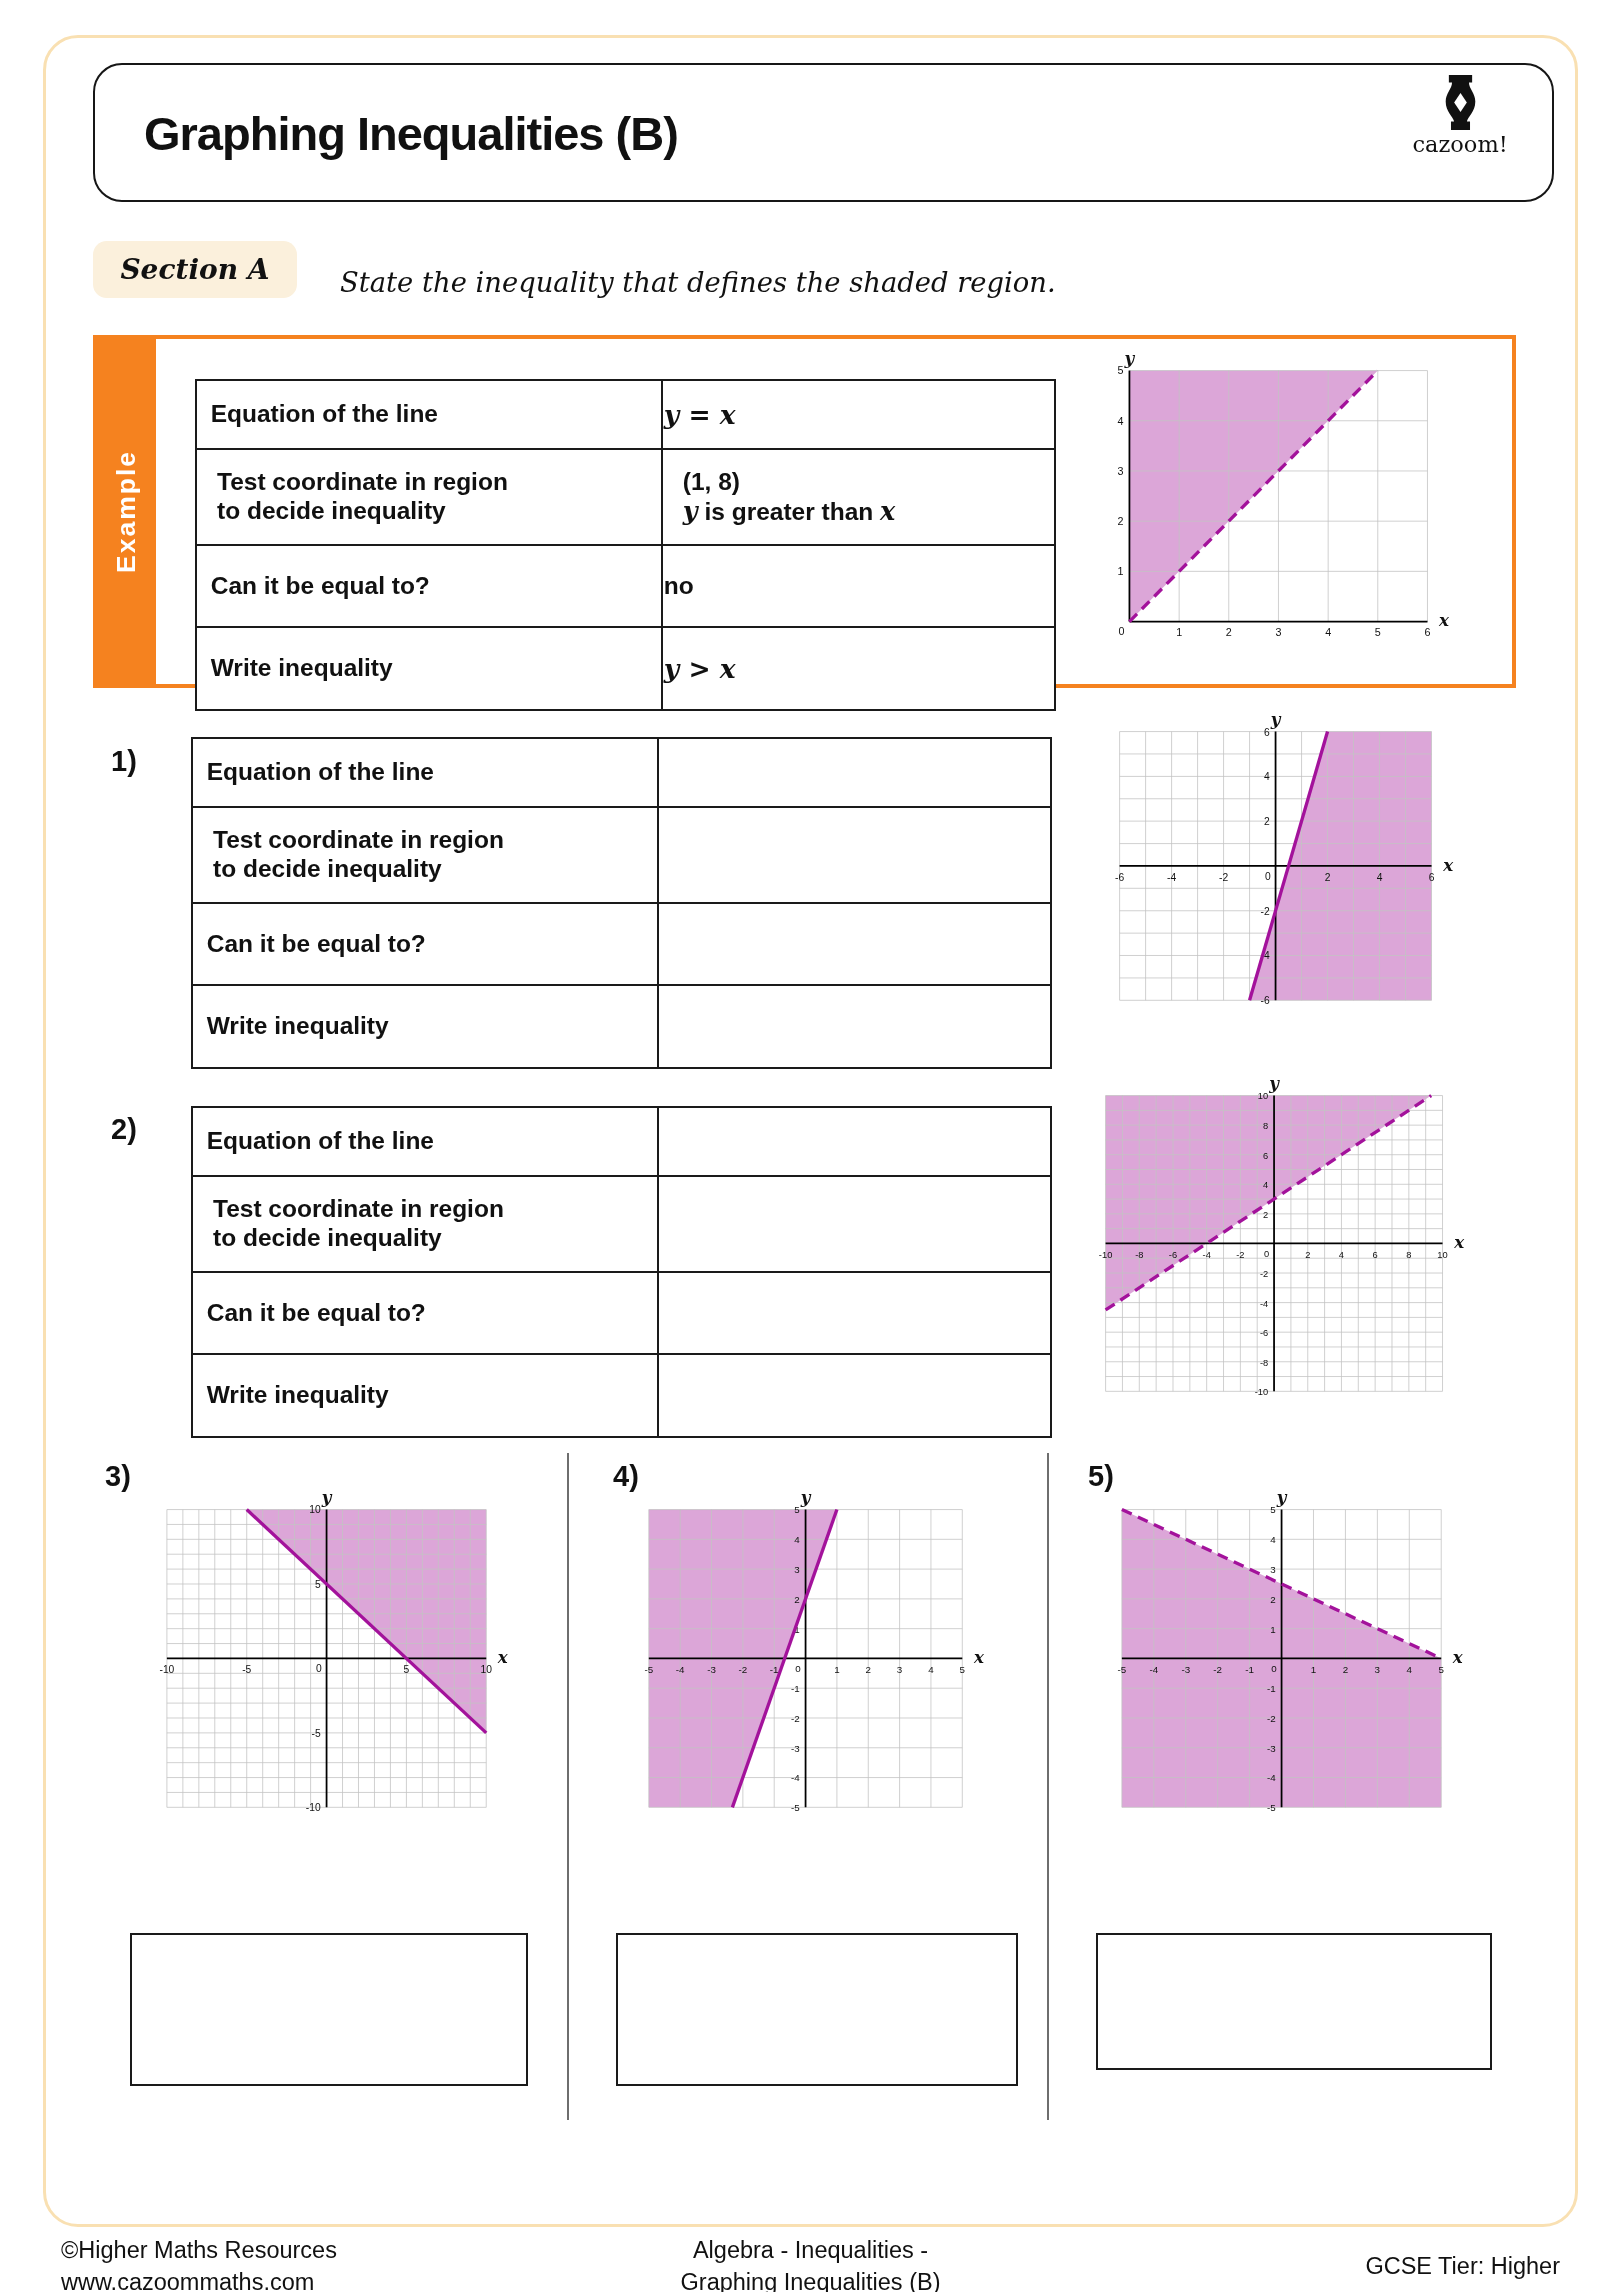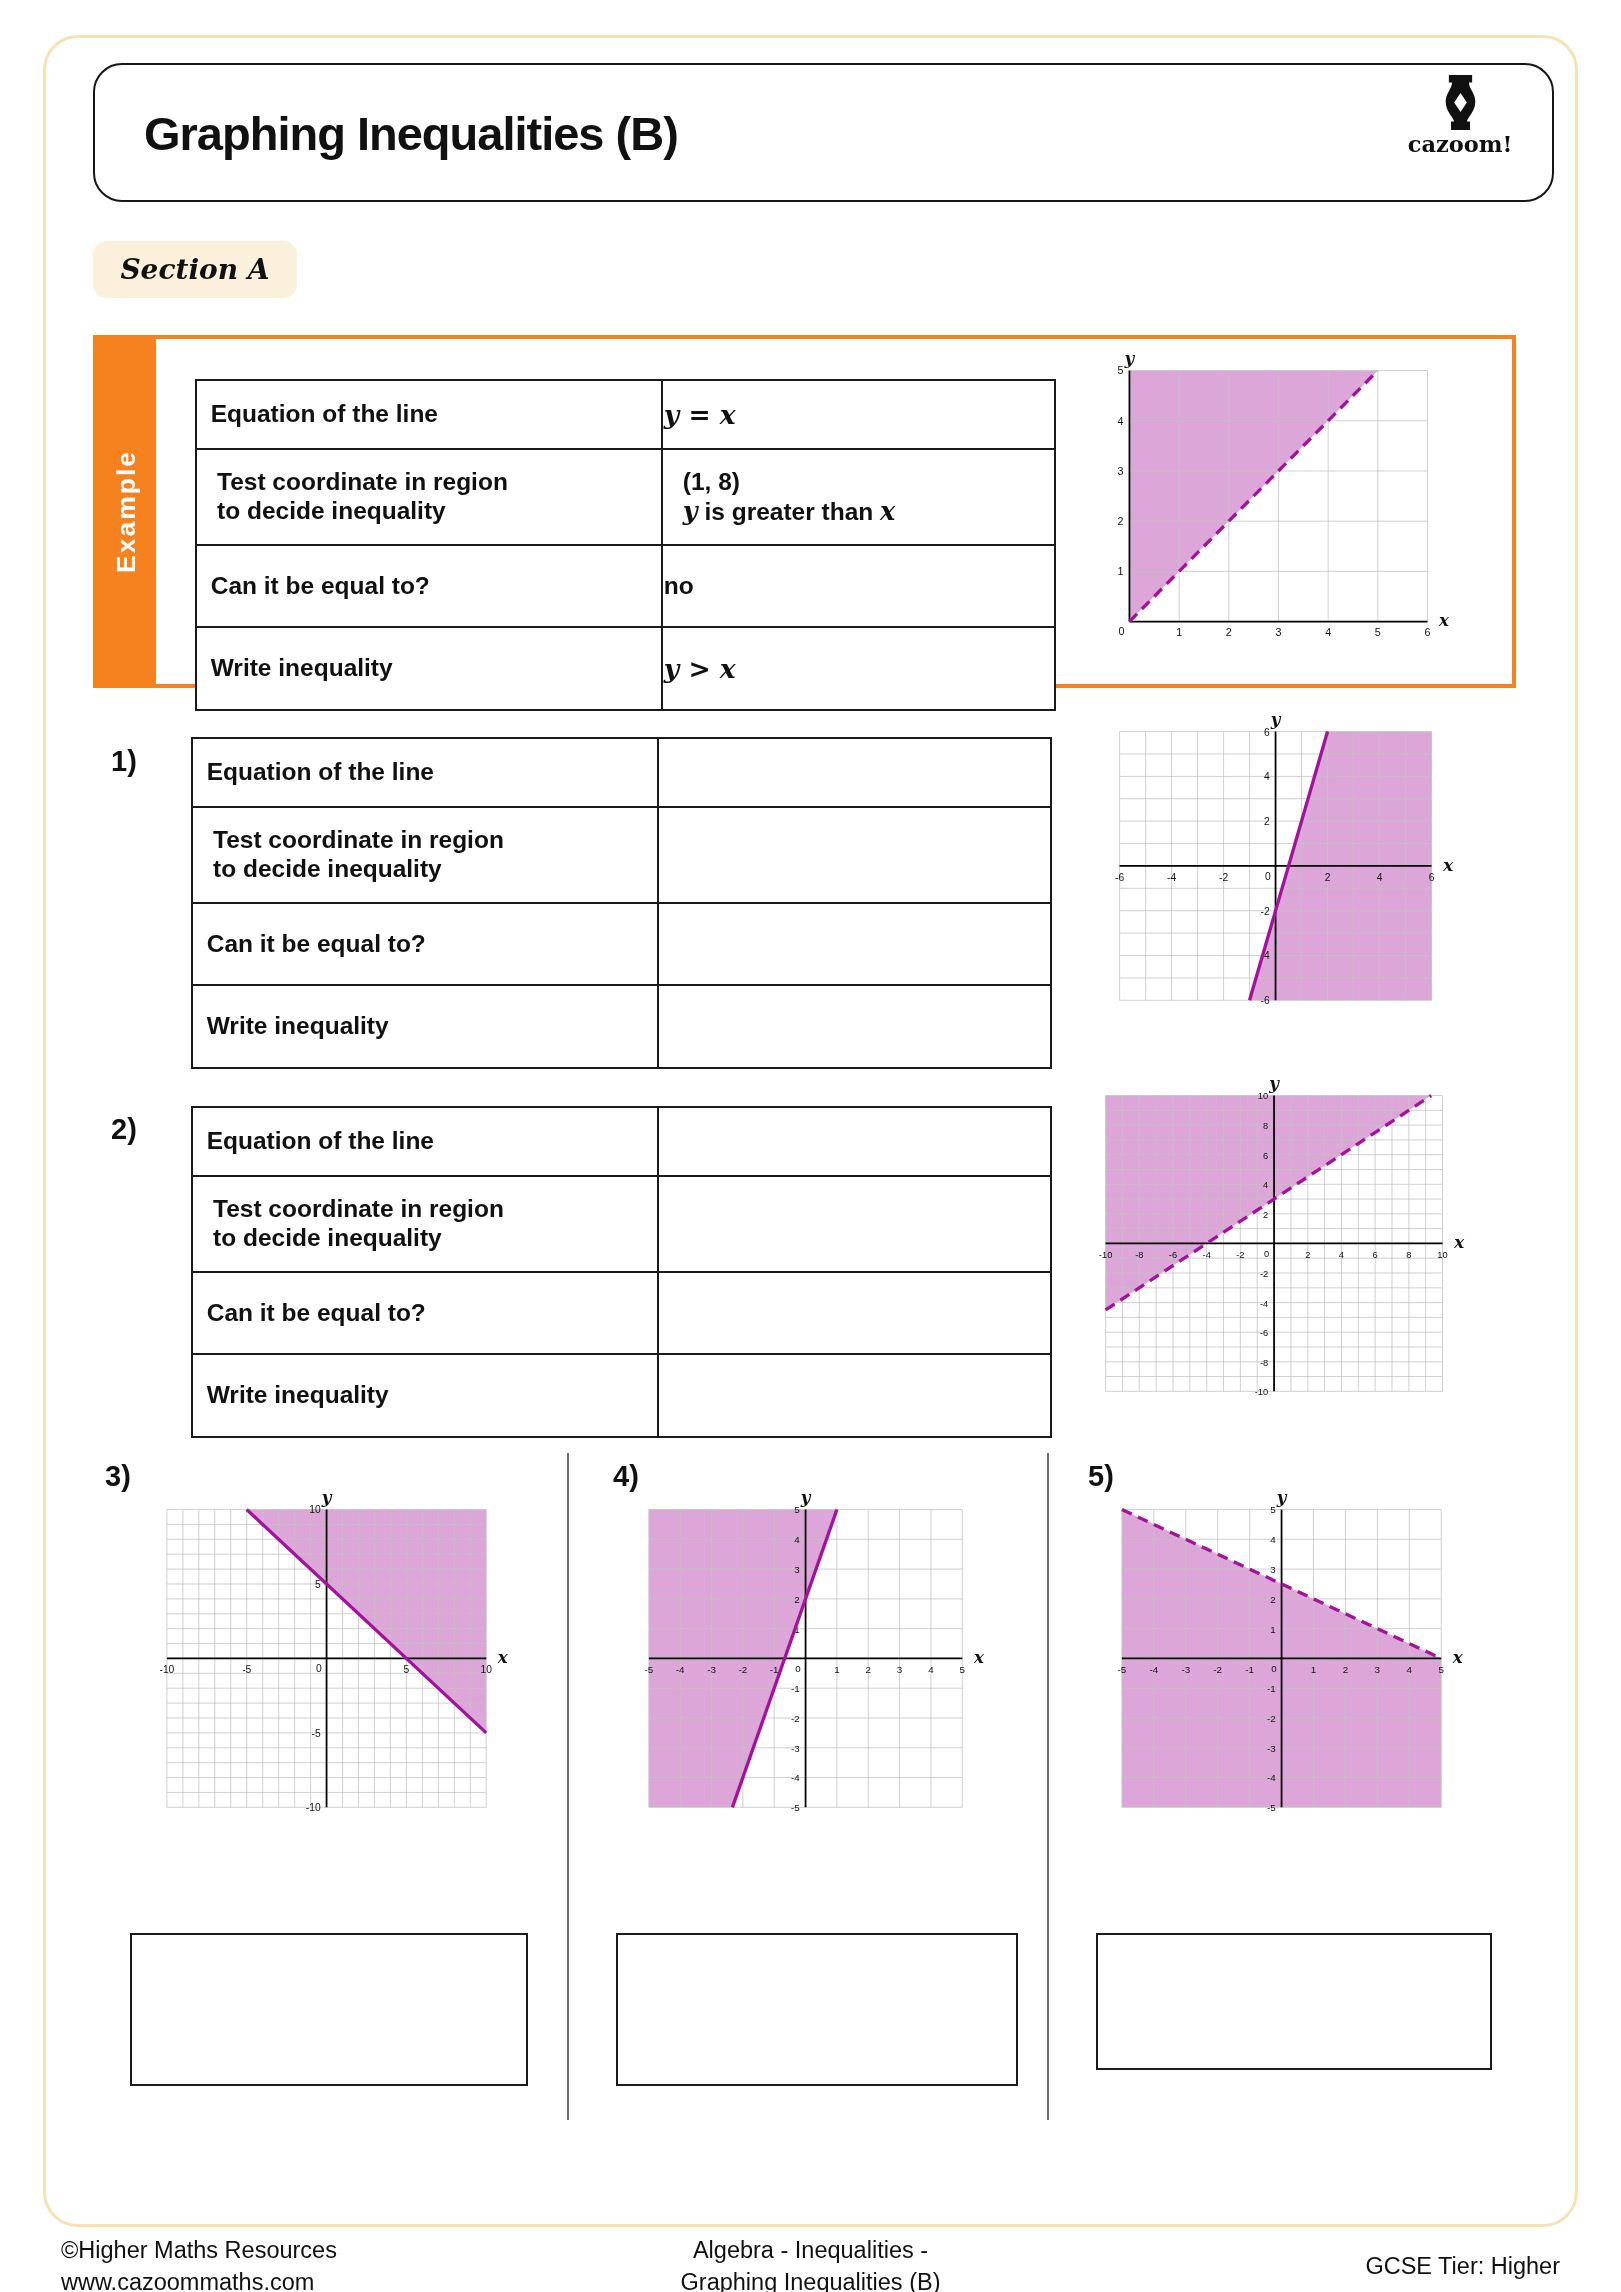--- a/index.html
+++ b/index.html
@@ -6,21 +6,21 @@
   body{width:1621px;height:2293px;position:relative;background:#ffffff;
        font-family:"Liberation Sans",sans-serif;color:#111;overflow:hidden;}
   .frame{position:absolute;left:43px;top:35px;width:1529px;height:2186px;
          border:3.9px solid var(--border-cream,#F9E0B2);border-radius:35px;}
   
   .header-box{position:absolute;left:93px;top:63px;width:1457px;height:135px;
               border:2.9px solid #161616;border-radius:29px;background:#fff;}
   .title{position:absolute;left:49px;top:50%;transform:translateY(-50%);
          font-size:47px;font-weight:bold;letter-spacing:-1px;margin:0;}
   .logo{position:absolute;right:27.4px;top:9.8px;width:129px;text-align:center;}
-  .logo-text{font-family:"DejaVu Serif",serif;font-weight:bold;font-size:22.5px;margin-top:-2.9px;}
+  .logo-text{font-family:"DejaVu Serif",serif;font-weight:normal;font-size:22.5px;margin-top:-2.9px;}
   
   .section-row{position:absolute;left:93px;top:241px;display:flex;align-items:flex-end;gap:43px;}
   .section-badge{background:#FBF0DC;border-radius:13.7px;padding:11.8px 27.4px;
                  font-family:"DejaVu Serif",serif;font-style:italic;font-weight:bold;font-size:28px;}
   .section-instruction{font-family:"DejaVu Serif",serif;font-style:italic;font-size:27.4px;}
   
   .example-block{position:absolute;left:93px;top:335px;width:1423px;height:353px;
                  border:4.9px solid var(--accent-orange,#F5821F);box-sizing:border-box;background:#fff;}
   .example-tab{position:absolute;left:0;top:0;bottom:0;width:59px;
                background:var(--accent-orange,#F5821F);display:flex;align-items:center;justify-content:center;}
@@ -78,20 +78,21 @@
     <svg viewBox="0 0 36 52" width="39" height="55" aria-hidden="true">
       <path d="M7 0 h22 v7 h-3 c0 6 6 10 6 18 c0 10 -7 14 -8 19 h3 v8 h-18 v-8 h3 c-1 -5 -8 -9 -8 -19 c0 -8 6 -12 6 -18 h-3 z" fill="#111"></path>
       <path d="M18 17 l6 9 -6 9 -6 -9 z" fill="#fff"></path>
     </svg>
     <div class="logo-text">cazoom!</div>
   </div>
 </div>
 
 <div class="section-row">
   <span class="section-badge">Section A</span>
+  <span class="section-instruction">State the inequality that defines the shaded region.</span>
 </div>
 
 <div class="example-block">
   <div class="example-tab">
     <span>Example</span>
   </div>
   <table class="wtable" id="example-table">
     <tbody>
         <tr>
       <td class="lbl">Equation of the line</td>

